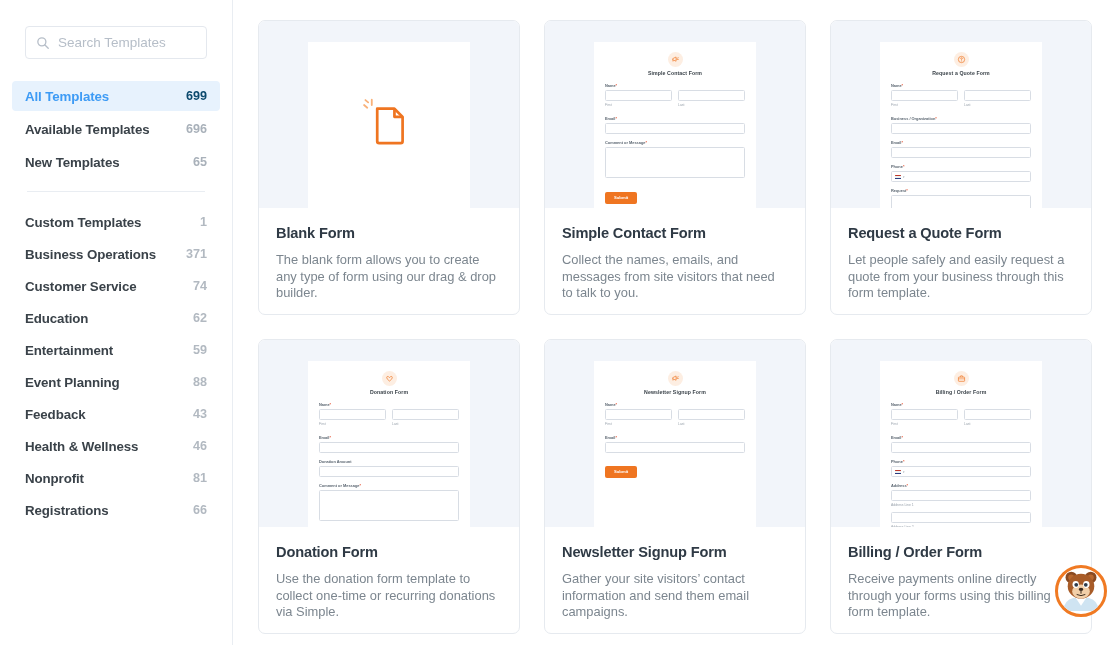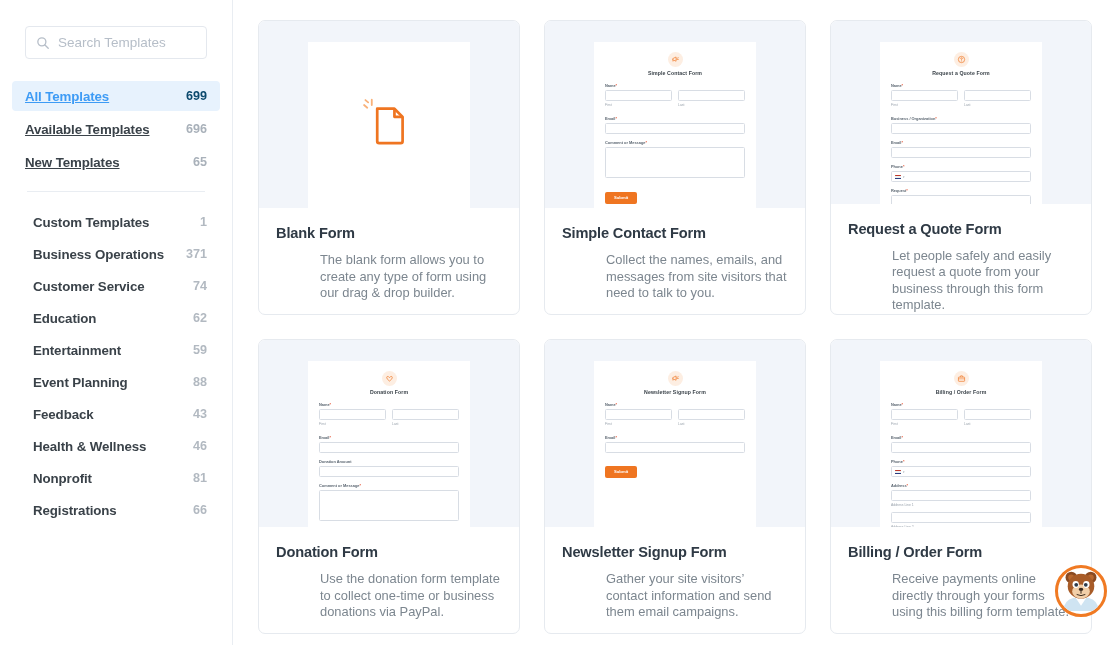--- a/index.html
+++ b/index.html
@@ -37,29 +37,29 @@
   .search-input::placeholder { color: #b6bec8; }
 
   .nav-group { margin-top: 22px; padding: 0 12px; }
   .nav-item {
     display: flex; align-items: center; justify-content: space-between;
     height: 30px; padding: 0 13px;
     border-radius: 4px;
     margin-bottom: 3px;
     cursor: pointer;
   }
-  .nav-item .label { font-size: 13.3px; font-weight: bold; color: #3a4249; letter-spacing: -0.1px; text-decoration: underline; }
+  .nav-item .label { font-size: 13.3px; font-weight: bold; color: #3a4249; letter-spacing: -0.1px; }
   .nav-item .count { font-size: 12.6px; color: #a9b1ba; font-weight: bold; }
   .nav-item.active { background: #e7f2fd; }
   .nav-item.active .label { color: #3d9bf5; }
   .nav-item.active .count { color: #0c4a6e; }
 
   .divider { height: 1px; background: #e9edf2; margin: 14px 27px 0 27px; }
 
-  .cat-group { margin-top: 14px; padding: 0 12px; margin-left: 8px; }
+  .cat-group { margin-top: 14px; padding: 0 12px; }
   .cat-item {
     display: flex; align-items: center; justify-content: space-between;
     height: 32px; padding: 0 13px;
     border-radius: 4px; cursor: pointer;
   }
   .cat-item .label { font-size: 13.3px; font-weight: bold; color: #3a4249; letter-spacing: -0.1px; }
   .cat-item .count { font-size: 12.6px; color: #b2b9c1; font-weight: bold; }
 
   
   .main {
@@ -140,21 +140,21 @@
   }
   .mini-flag { width: 6px; height: 4px; background: linear-gradient(#c0392b 33%, #ecf0f1 33% 66%, #2c3e80 66%); border-radius: 0.5px; }
   .mini-caret { font-size: 3px; color: #99a2ac; }
 
   .card-body { padding: 17px 17px 0 17px; }
   .card-title {
     font-size: 14.6px; font-weight: bold; color: #2f3a45;
     letter-spacing: -0.15px; margin-bottom: 11px;
   }
   .card-desc {
-    font-size: 12.9px; color: #7c868f; line-height: 16.6px; margin-left: 44px;
+    font-size: 12.9px; color: #7c868f; line-height: 16.6px;
   }
 
   
   .mascot {
     position: absolute;
     right: 9px; bottom: 28px;
     width: 52px; height: 52px;
     border-radius: 50%;
     border: 3px solid #f07a23;
     background: #fff;
@@ -353,21 +353,21 @@
               <div class="mini-label"><span>Donation Amount</span></div>
               <div class="mini-input"></div>
               <div style="height:4px"></div>
               <div class="mini-label"><span>Comment or Message</span><span class="req">*</span></div>
               <div class="mini-textarea"></div>
               <div style="height:4px"></div>
             </div>
           </div>
           <div class="card-body">
             <div class="card-title">Donation Form</div>
-            <div class="card-desc">Use the donation form template to collect one-time or business donations via PayPal.</div>
+            <div class="card-desc">Use the donation form template to collect one-time or recurring donations via Simple.</div>
           </div>
         </div>
         <div class="card">
           <div class="card-preview">
             <div class="preview-sheet"><div class="mini-badge">
                 <svg viewBox="0 0 16 16" width="9" height="9">
                   <path d="M3 6.5 L9 3.5 L9 11 L3 8.5 Z" fill="none" stroke="#ef7521" stroke-width="1.2"></path>
                   <path d="M3.5 8.5 L3.5 11.5" stroke="#ef7521" stroke-width="1.2"></path>
                   <path d="M10.5 6 L13 5 M10.5 8 L13 8" stroke="#ef7521" stroke-width="1.1" stroke-linecap="round"></path>
                 </svg>

